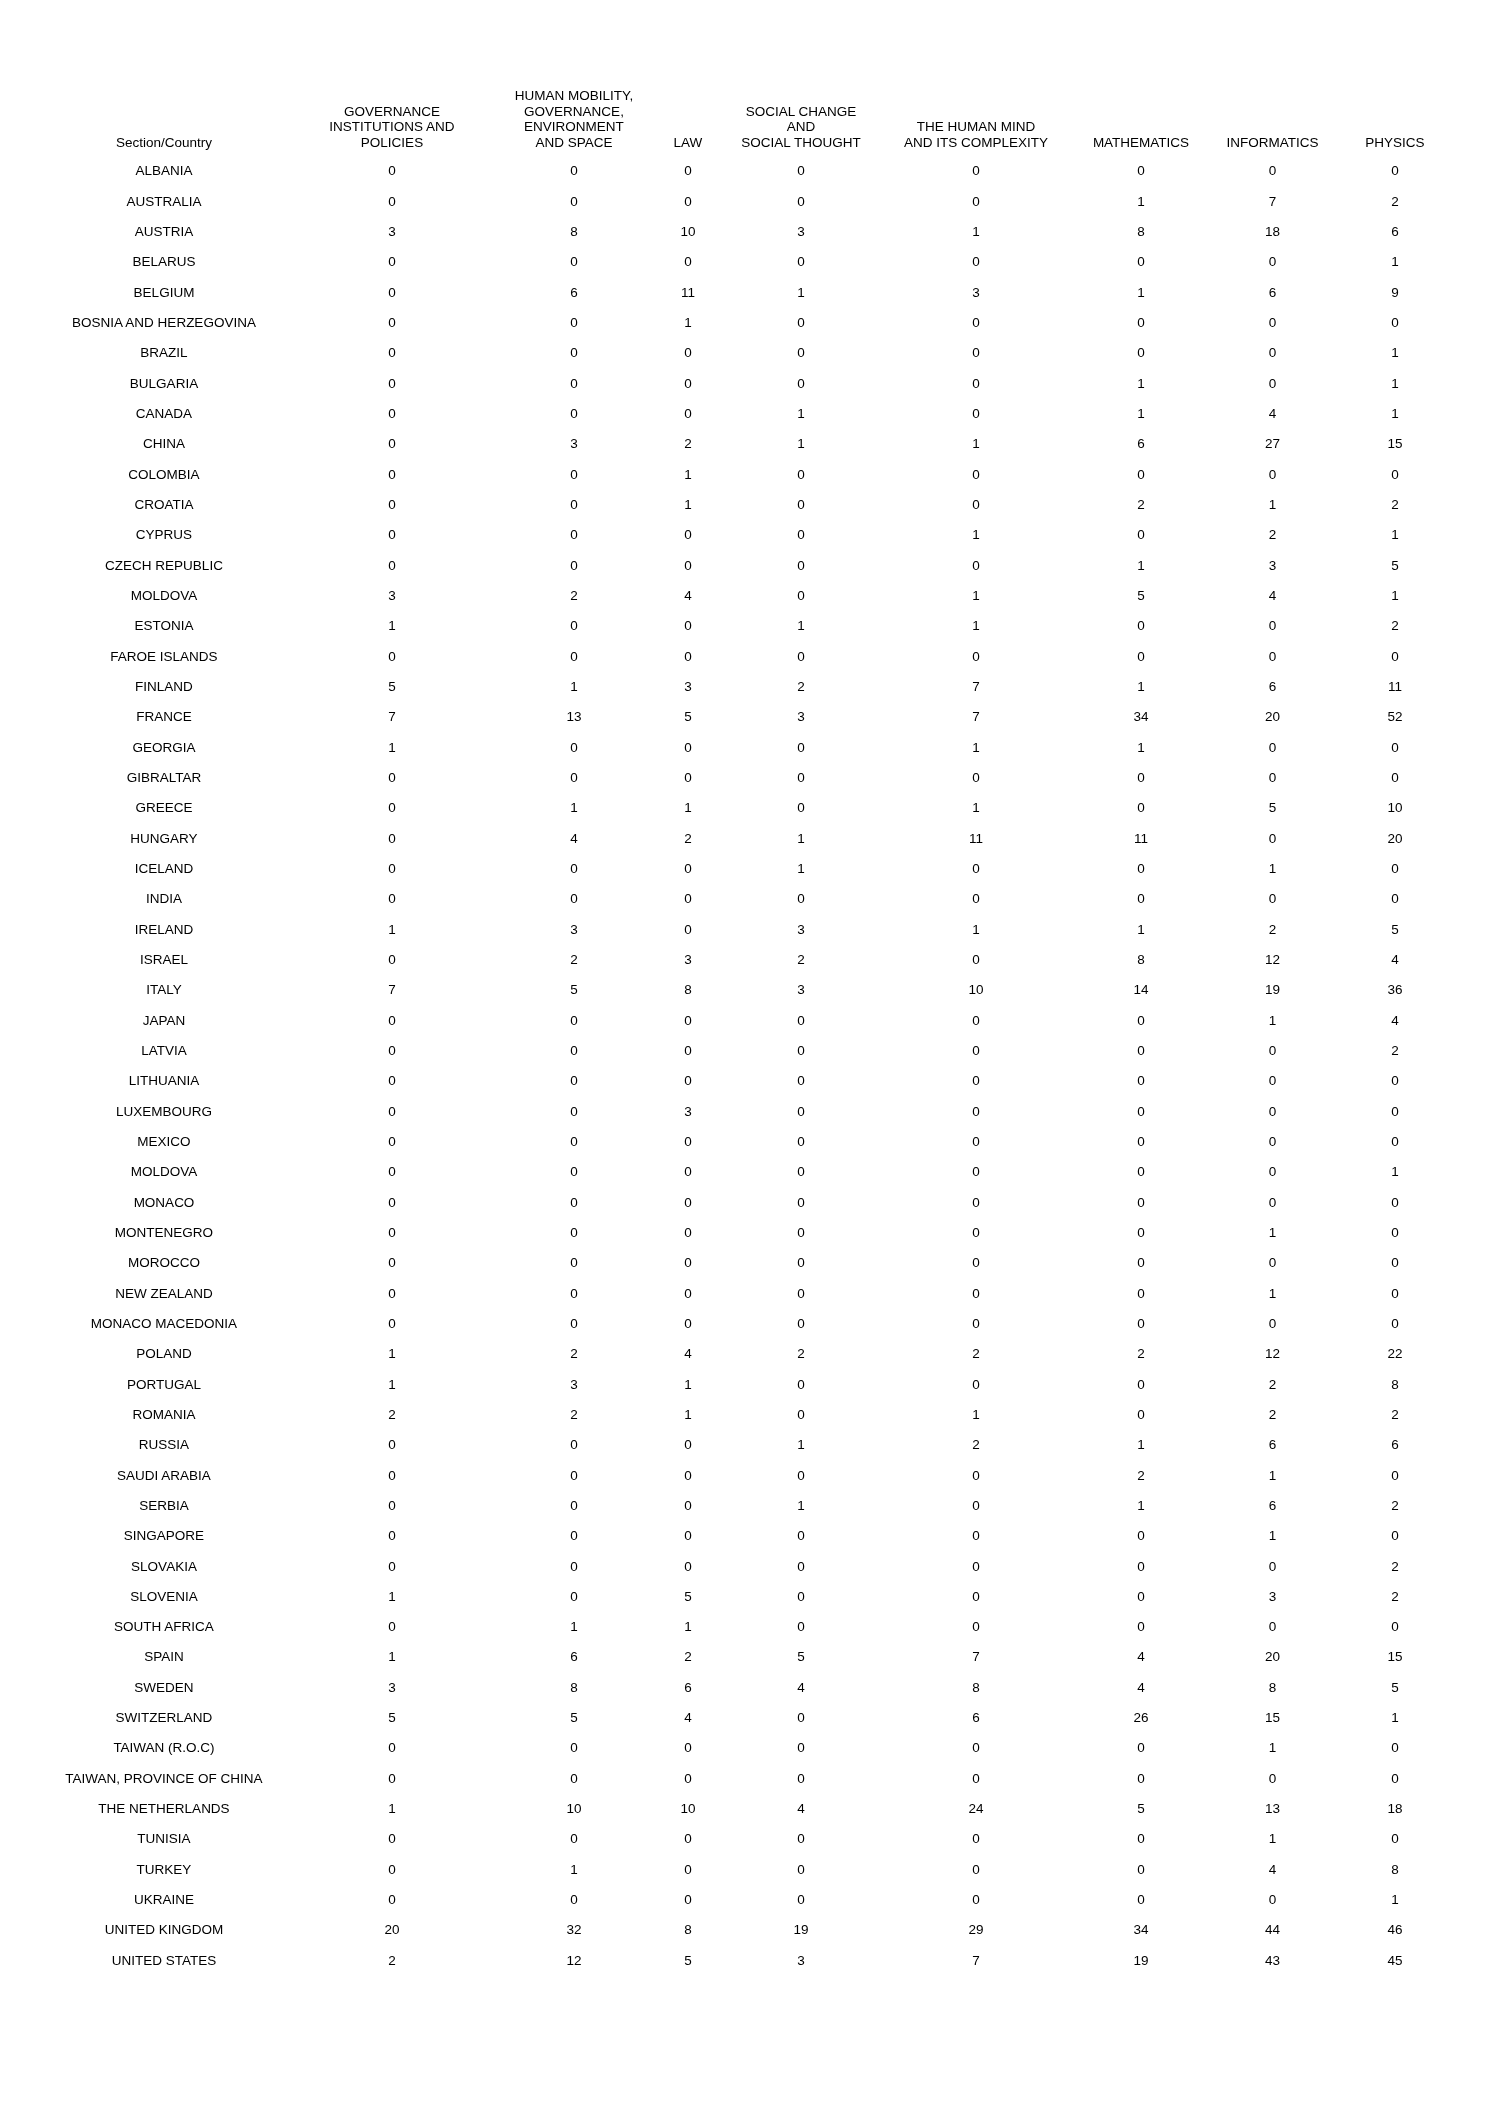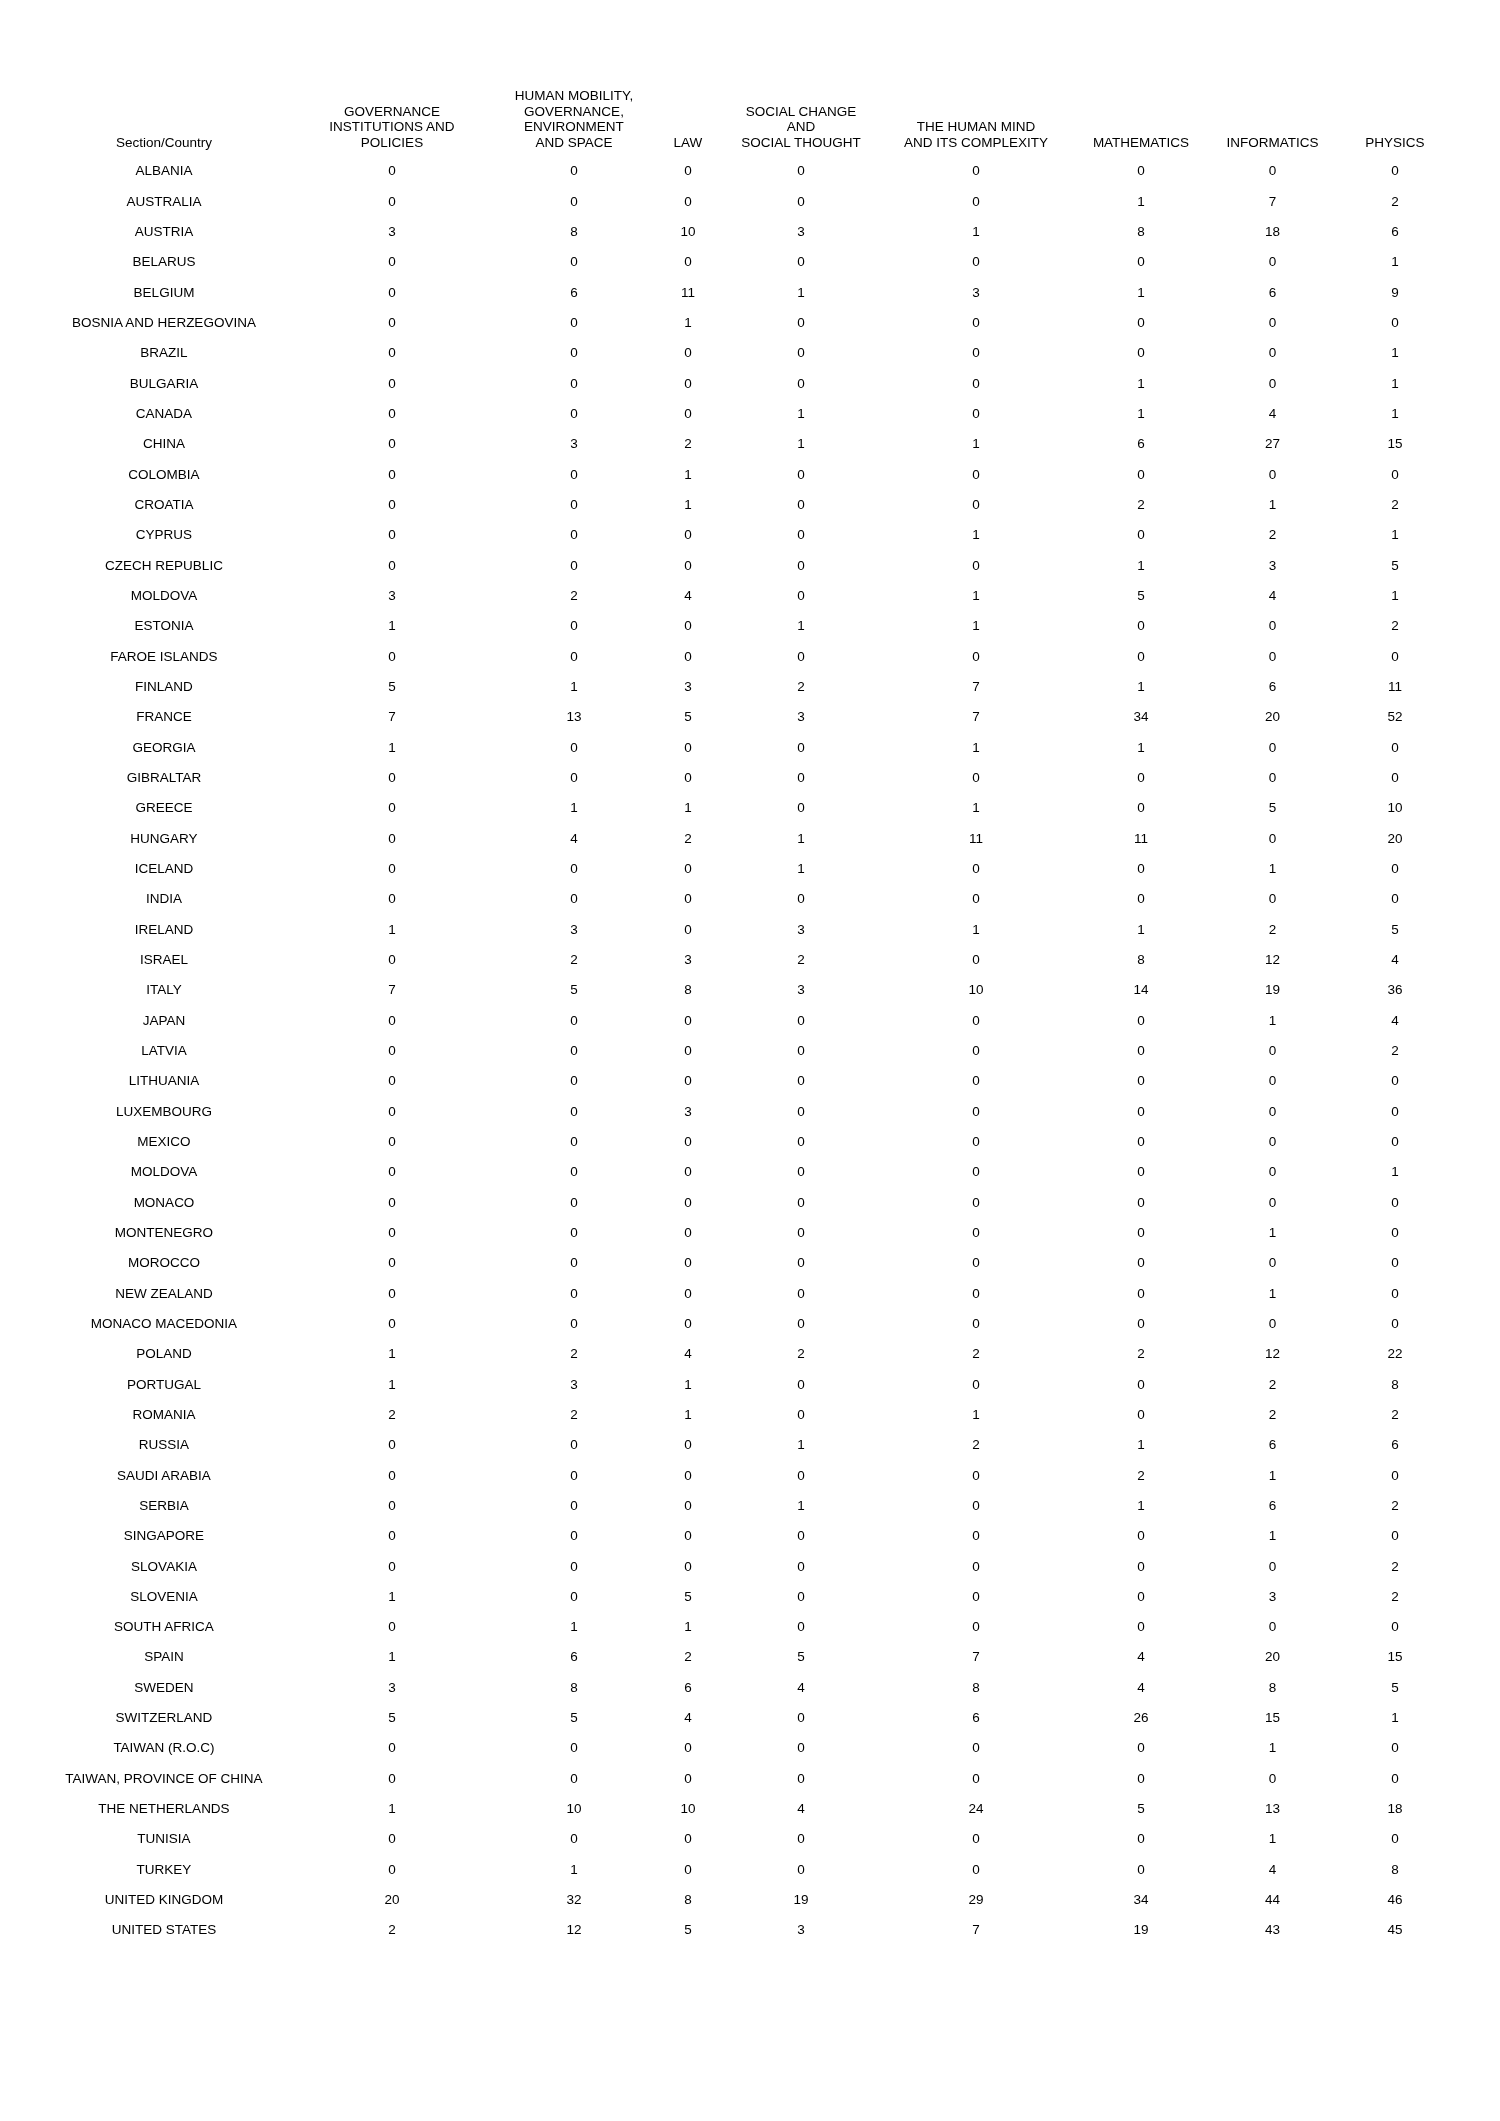--- a/index.html
+++ b/index.html
@@ -703,20 +703,31 @@
         <td>0</td>
         <td>1</td>
         <td>0</td>
         <td>0</td>
         <td>0</td>
         <td>0</td>
         <td>4</td>
         <td>8</td>
       </tr>
       <tr>
+        <td>UKRAINE</td>
+        <td>0</td>
+        <td>0</td>
+        <td>0</td>
+        <td>0</td>
+        <td>0</td>
+        <td>0</td>
+        <td>0</td>
+        <td>1</td>
+      </tr>
+      <tr>
         <td>UNITED KINGDOM</td>
         <td>20</td>
         <td>32</td>
         <td>8</td>
         <td>19</td>
         <td>29</td>
         <td>34</td>
         <td>44</td>
         <td>46</td>
       </tr>

